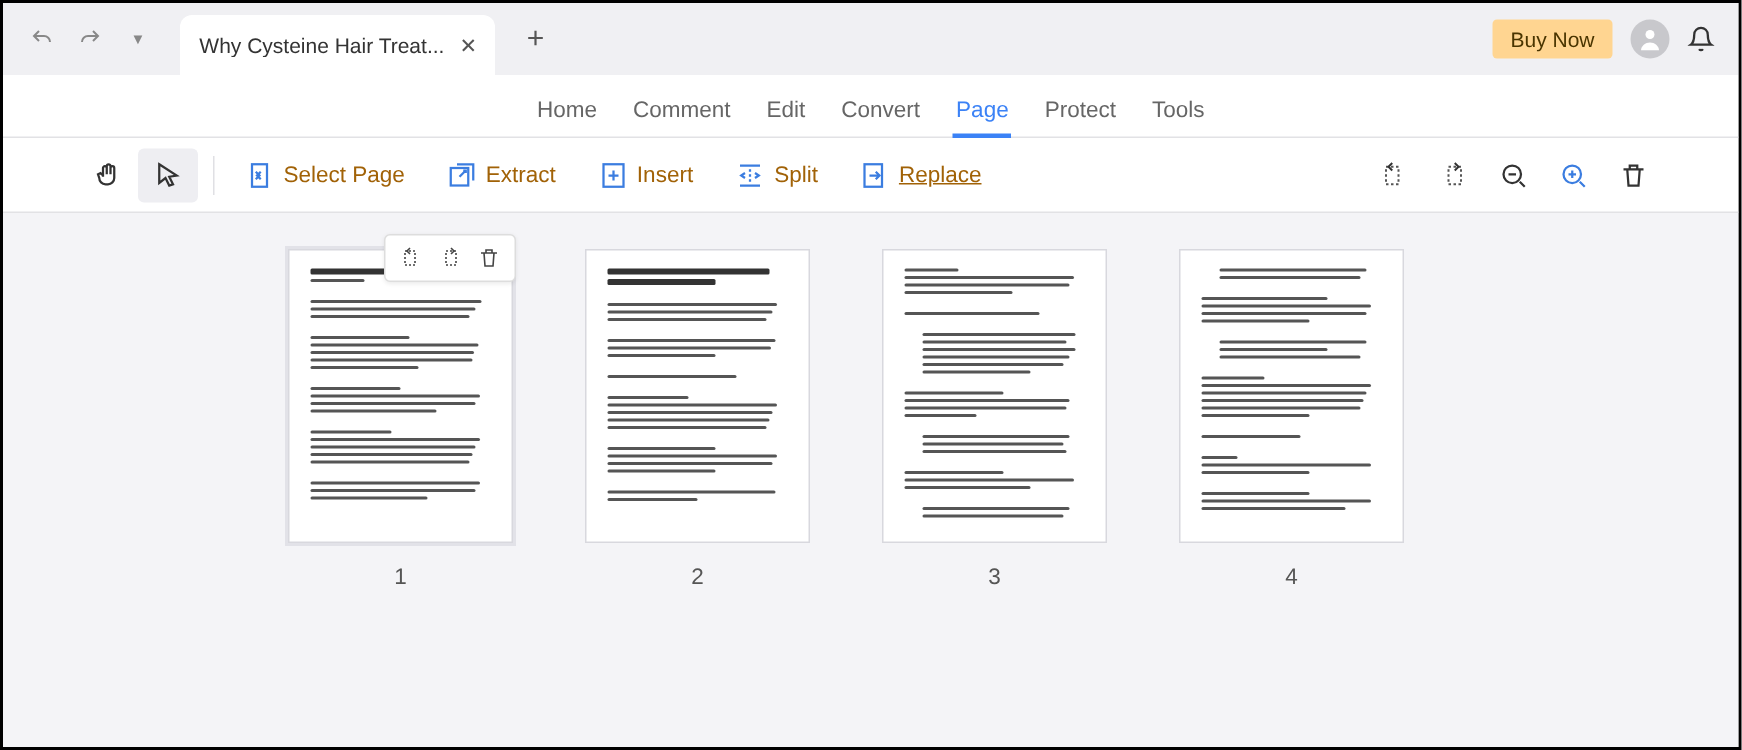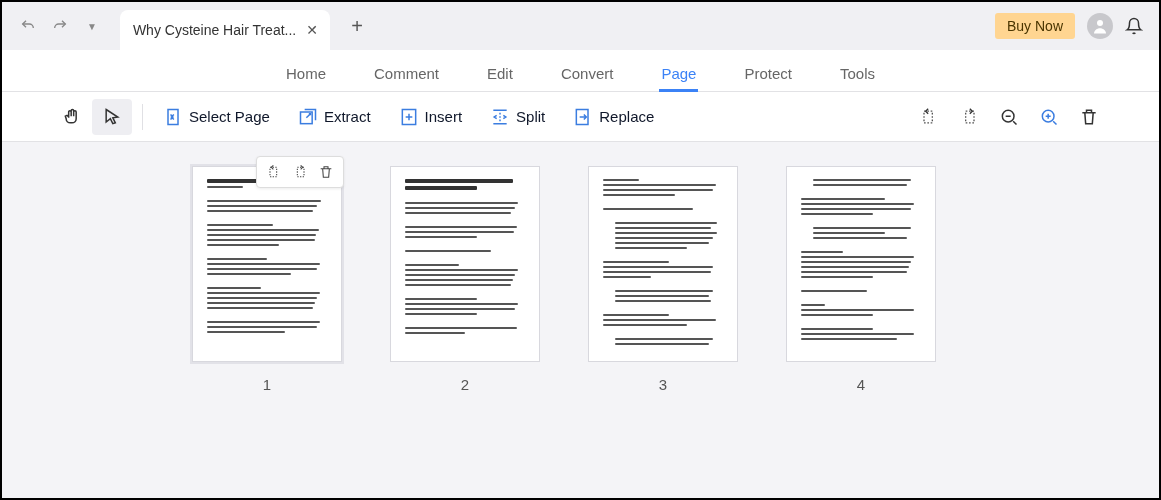--- a/index.html
+++ b/index.html
@@ -102,21 +102,21 @@
       display: flex;
       align-items: center;
       justify-content: center;
     }
     
     .menubar {
       height: 42px;
       display: flex;
       align-items: flex-end;
       justify-content: center;
-      gap: 48px;
+      gap: 24px;
       background: #fff;
       border-bottom: 1px solid #e2e2e5;
     }
     .menu-item {
       font-size: 15px;
       color: #666;
       padding-bottom: 9px;
       position: relative;
     }
     .menu-item.active {
@@ -140,21 +140,21 @@
       padding: 0 50px 0 50px;
       border-bottom: 1px solid #e2e2e5;
     }
     .tool-btn {
       height: 36px;
       display: flex;
       align-items: center;
       gap: 6px;
       padding: 0 10px;
       border-radius: 4px;
-      color: #0f172a;
+      color: #a16207;
       font-size: 15px;
     }
     .tool-btn.bg {
       background: #eeeef2;
     }
     .tool-sep {
       width: 1px;
       height: 26px;
       background: #e0e0e4;
       margin: 0 10px;
@@ -332,21 +332,21 @@
   <div class="tool-btn" style="margin-left:8px;">
     <span class="tb-icon">
       <svg width="20" height="20" viewBox="0 0 24 24" fill="none" stroke="#3b7de0" stroke-width="1.8">
           <path d="M4 4h16M4 20h16"></path>
           <path d="M12 7v10" stroke-dasharray="2 2"></path>
           <path d="M8 10l-3 2 3 2M16 10l3 2-3 2"></path>
         </svg>
     </span>
     <span>Split</span>
   </div>
-  <div class="tool-btn" style="margin-left:8px;">
+  <div class="tool-btn" style="margin-left:8px;text-decoration:underline;">
     <span class="tb-icon">
       <svg width="20" height="20" viewBox="0 0 24 24" fill="none" stroke="#3b7de0" stroke-width="1.8">
           <rect x="4" y="3" width="14" height="18"></rect>
           <path d="M8 12h8M13 9l3 3-3 3"></path>
         </svg>
     </span>
     <span>Replace</span>
   </div>
   <div class="tool-spacer"></div>
   <div class="tool-btn">

